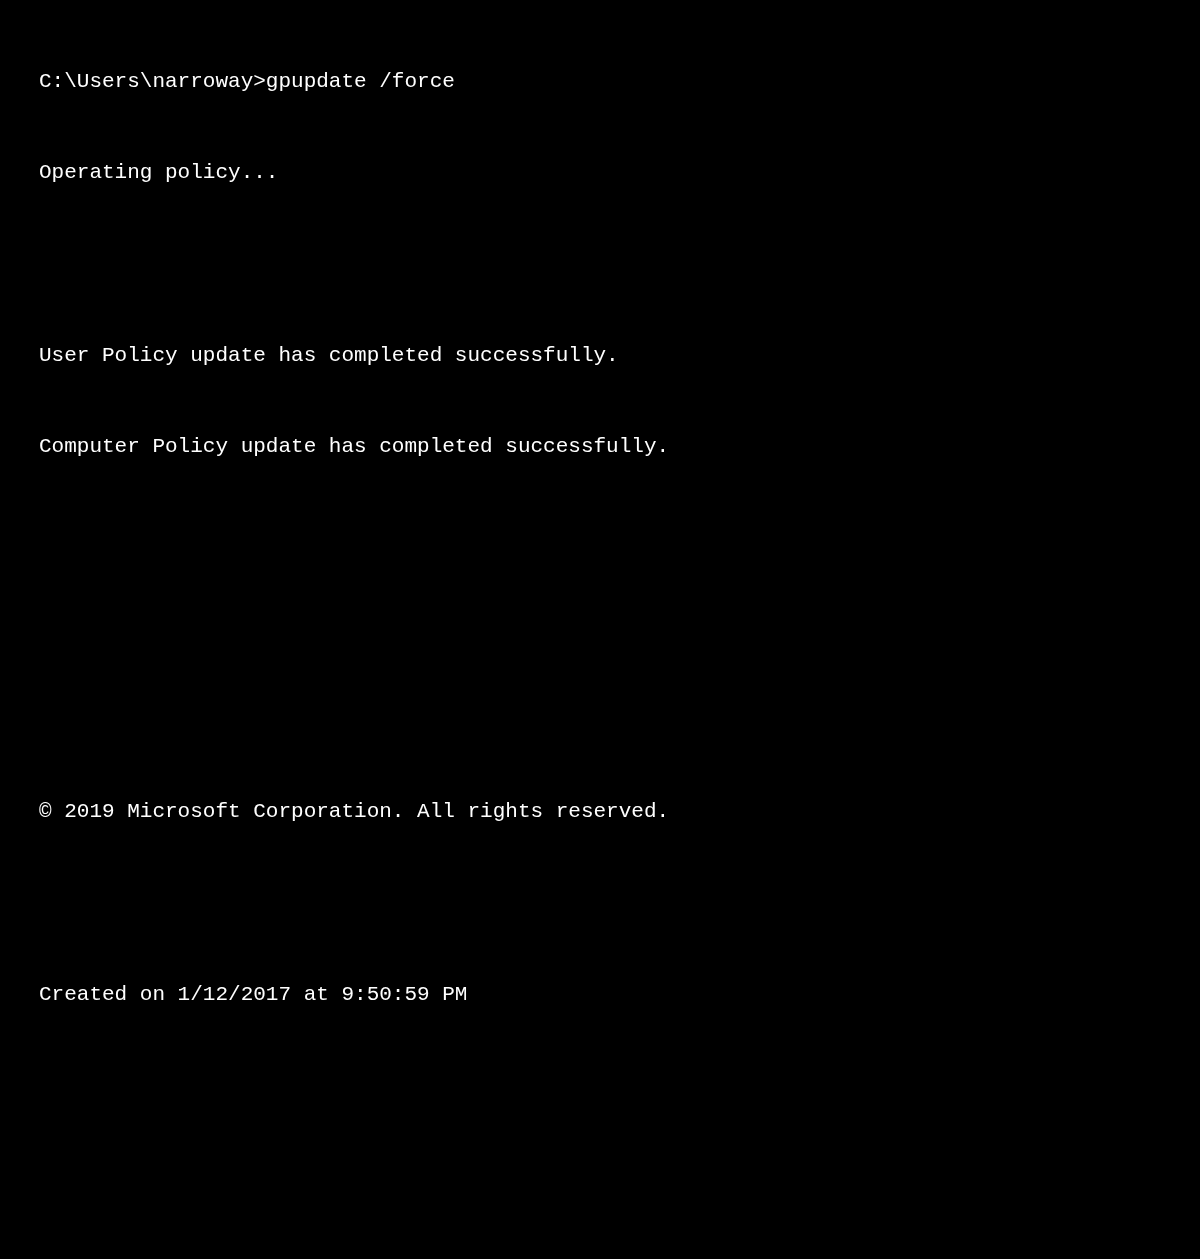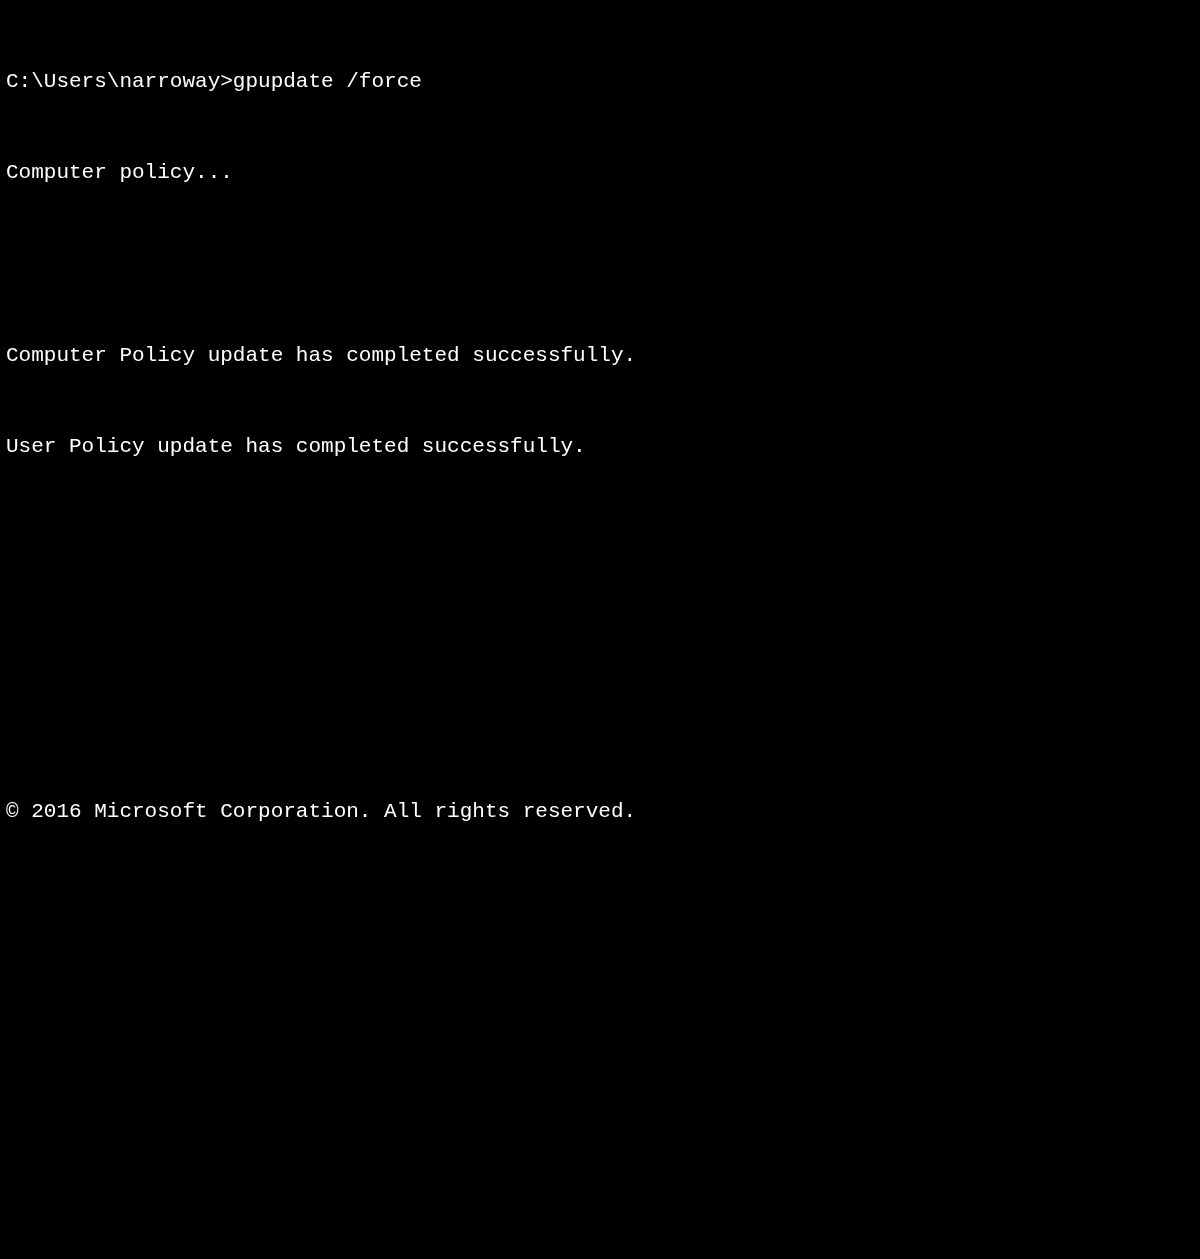--- a/index.html
+++ b/index.html
@@ -9,36 +9,37 @@
     color: #fff;
     font-family: "Consolas", "Courier New", monospace;
     font-size: 21px;
     line-height: 1.45;
     width: 1200px;
   }
   .terminal {
     padding: 6px 6px 20px 6px;
     white-space: pre;
   }
-  .line { display: block; min-height: 1.45em; }
+  .line { display: block; min-height: 1.45em; margin-left: 33px; }
 </style>
 </head>
 <body>
 
 <div class="terminal">
   <span class="line">C:\Users\narroway&gt;gpupdate /force</span>
-  <span class="line">Computer policy...</span>
+  <span class="line">Operating policy...</span>
   <span class="line"></span>
+  <span class="line">User Policy update has completed successfully.</span>
   <span class="line">Computer Policy update has completed successfully.</span>
-  <span class="line">User Policy update has completed successfully.</span>
   <span class="line"></span>
   <span class="line"></span>
   <span class="line"></span>
-  <span class="line">© 2016 Microsoft Corporation. All rights reserved.</span>
+  <span class="line">© 2019 Microsoft Corporation. All rights reserved.</span>
   <span class="line"></span>
+  <span class="line">Created on 1/12/2017 at 9:50:59 PM</span>
   <span class="line"></span>
   
   
   
   
   
   
   
   
   

